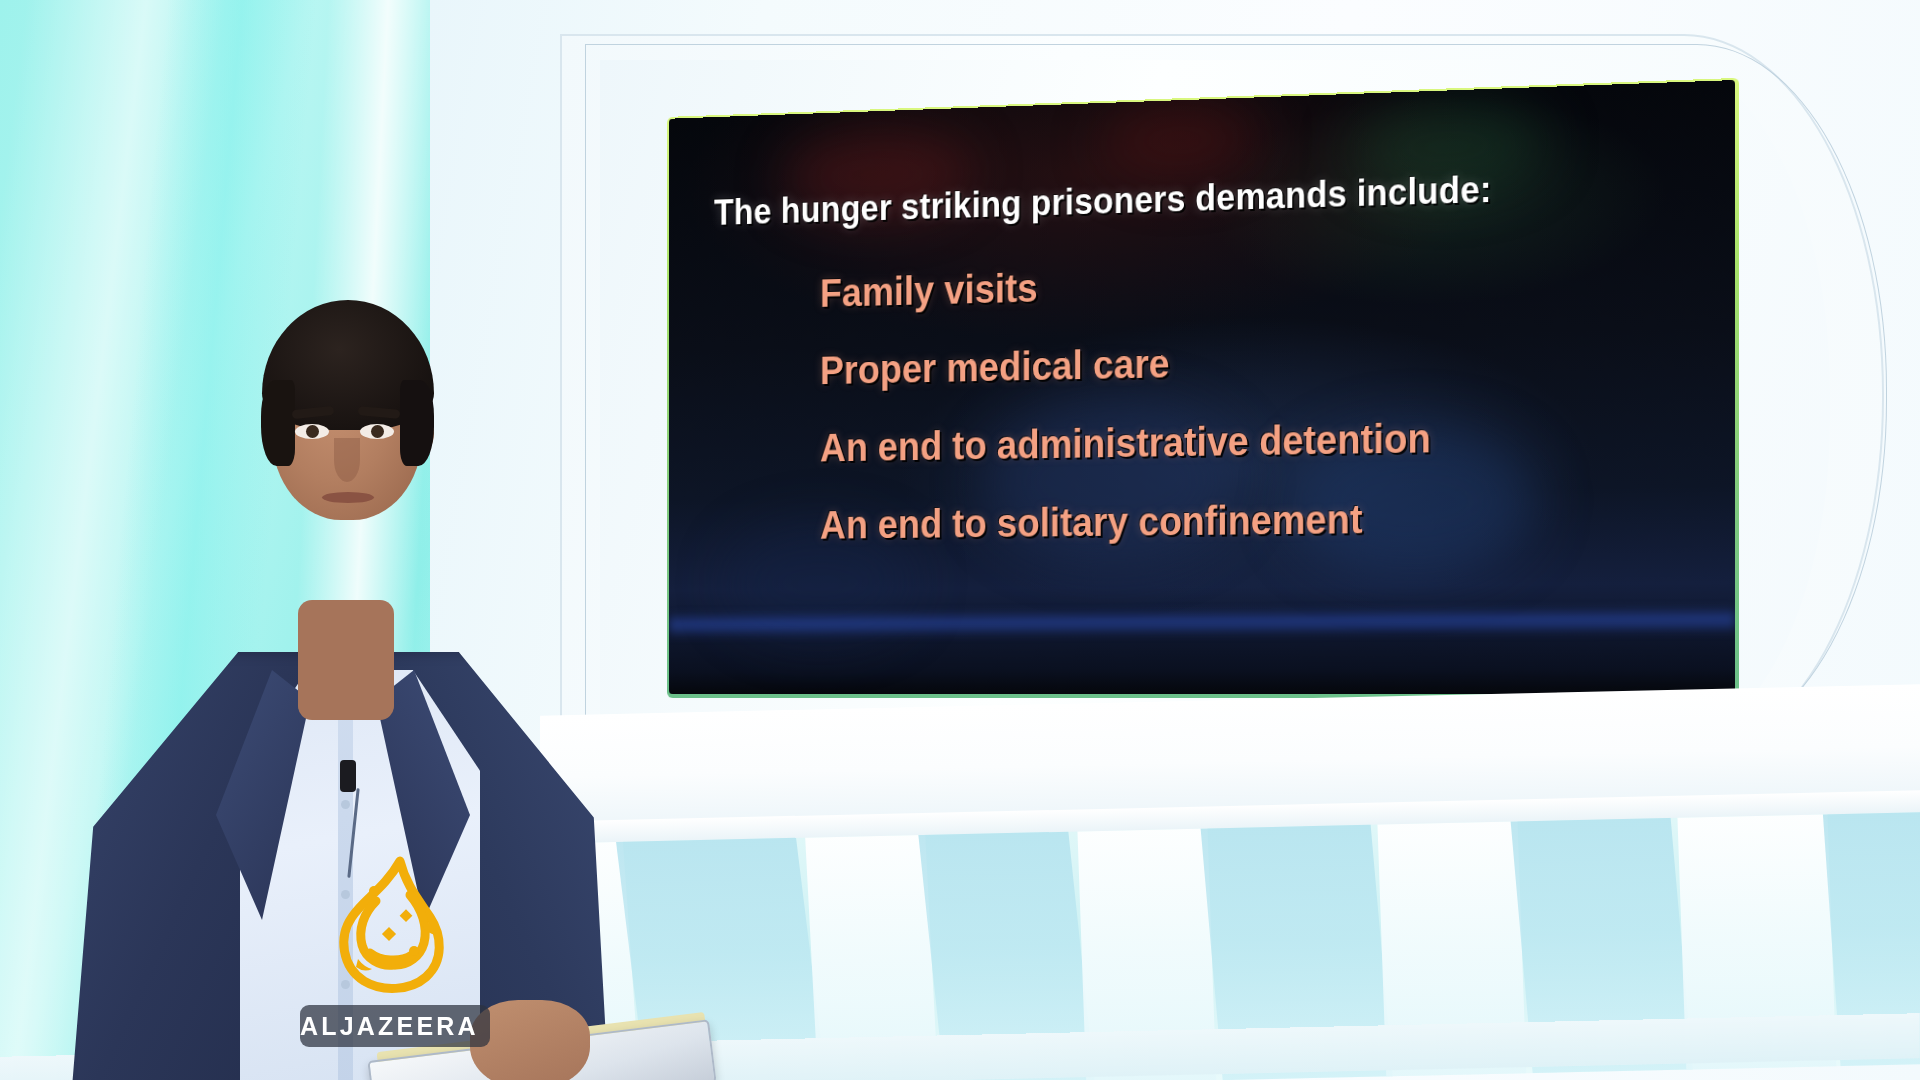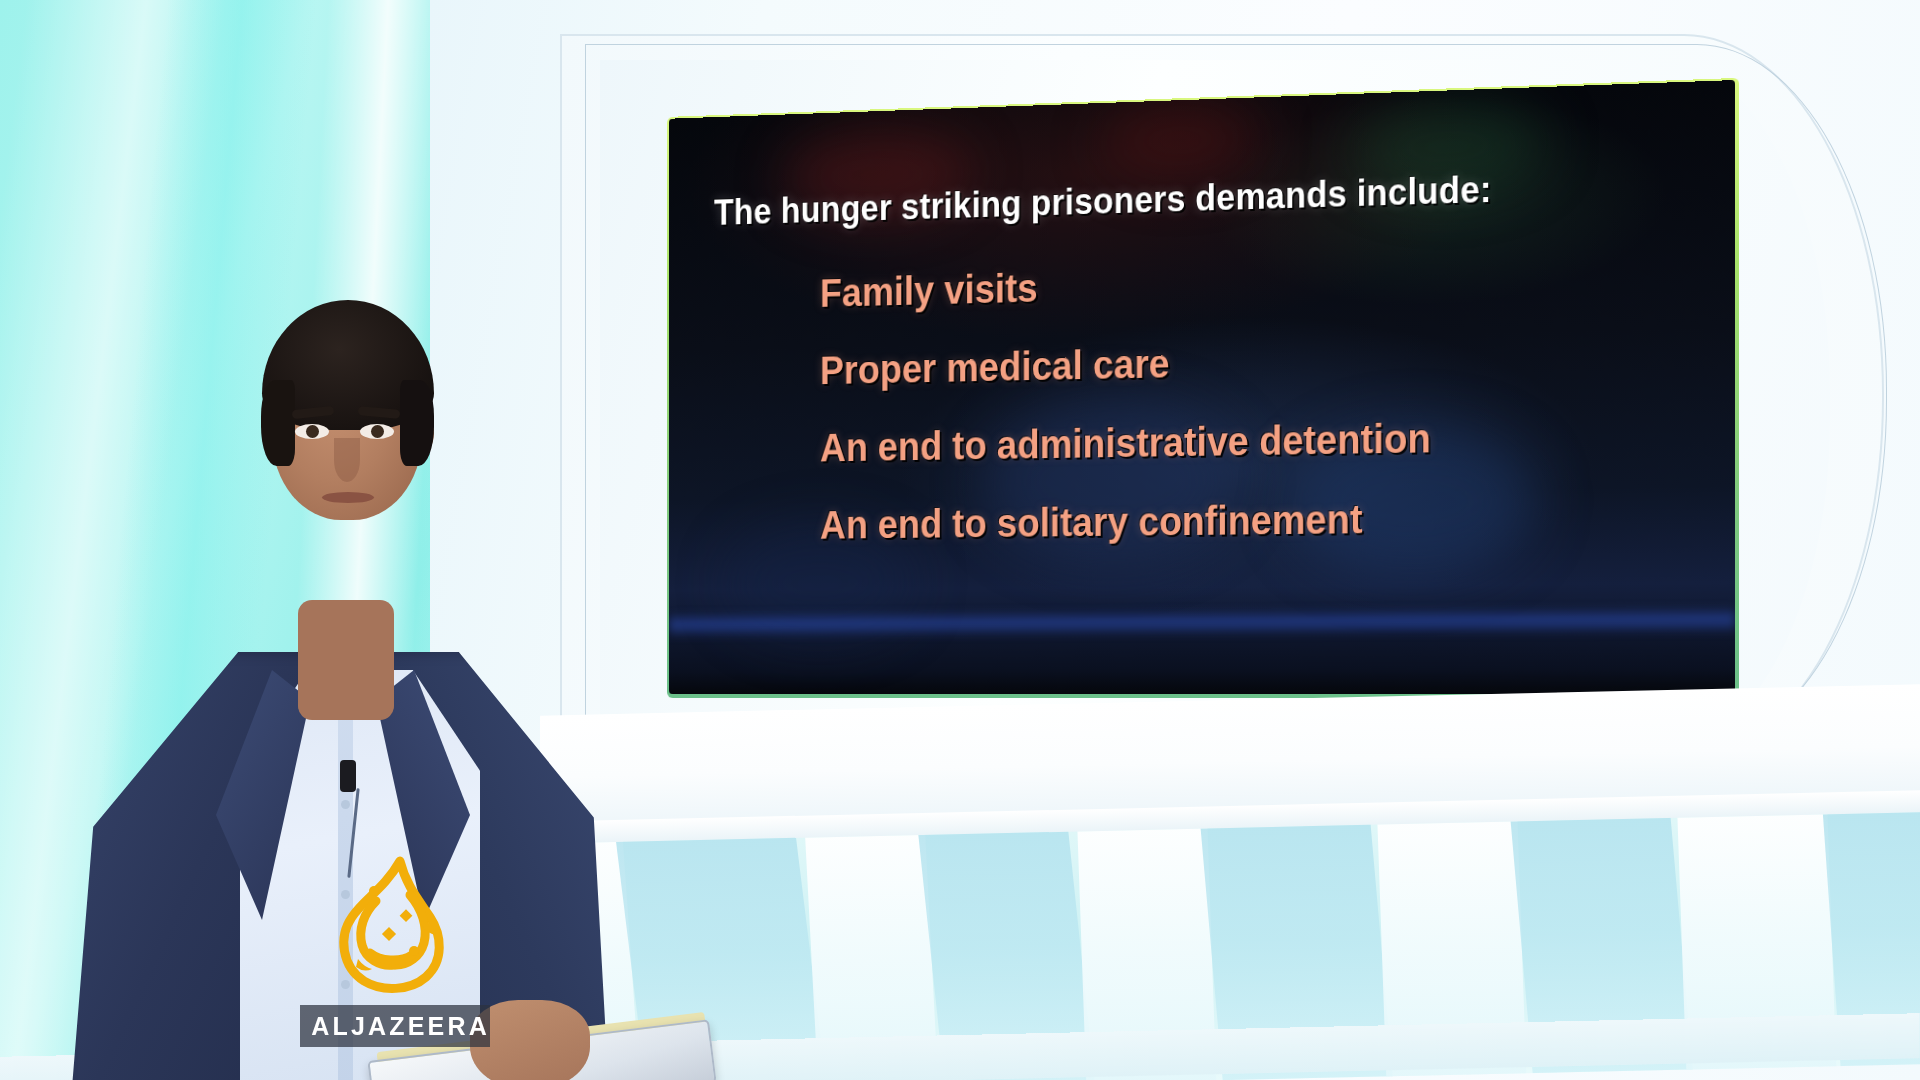--- a/index.html
+++ b/index.html
@@ -118,21 +118,21 @@
   .mic-wire{position:absolute;left:312px;top:588px;width:3px;height:90px;background:#5a6a86;border-radius:2px;transform:rotate(6deg);}
   .hand{position:absolute;left:430px;top:800px;width:120px;height:90px;border-radius:40% 40% 48% 48%;background:linear-gradient(160deg,#c08f6f,#a5745a);}
   .tablet{position:absolute;left:330px;top:840px;width:340px;height:60px;
      background:linear-gradient(170deg,#f6f8fa 0%,#dde4ec 60%,#c6ced9 100%);
      border:2px solid #aeb9c8;border-radius:5px;transform:rotate(-7deg);box-shadow:0 4px 10px rgba(0,0,0,.18);}
   .tablet-edge{position:absolute;left:336px;top:832px;width:330px;height:12px;background:#e8e2b0;border-radius:4px;transform:rotate(-7deg);}
 
   
   .aj-logo{position:absolute;left:300px;top:855px;width:190px;height:225px;}
   .aj-flame{position:absolute;left:14px;top:0;width:160px;height:150px;}
-  .aj-bar{position:absolute;left:0;top:150px;width:190px;height:42px;background:rgba(44,50,62,.72);display:flex;align-items:center;justify-content:flex-end;}
+  .aj-bar{position:absolute;left:0;top:150px;width:190px;height:42px;background:rgba(44,50,62,.72);display:flex;align-items:center;justify-content:flex-start;border-radius:9px;}
   .aj-text{color:#ffffff;font-family:"Liberation Sans",sans-serif;font-weight:700;font-size:25px;letter-spacing:3.2px;}
 </style>
 </head>
 <body>
 
 <div id="stage">
 
   <div class="studio-bg"></div>
   <div class="bg-beam beam-a"></div>
   <div class="bg-beam beam-b"></div>

